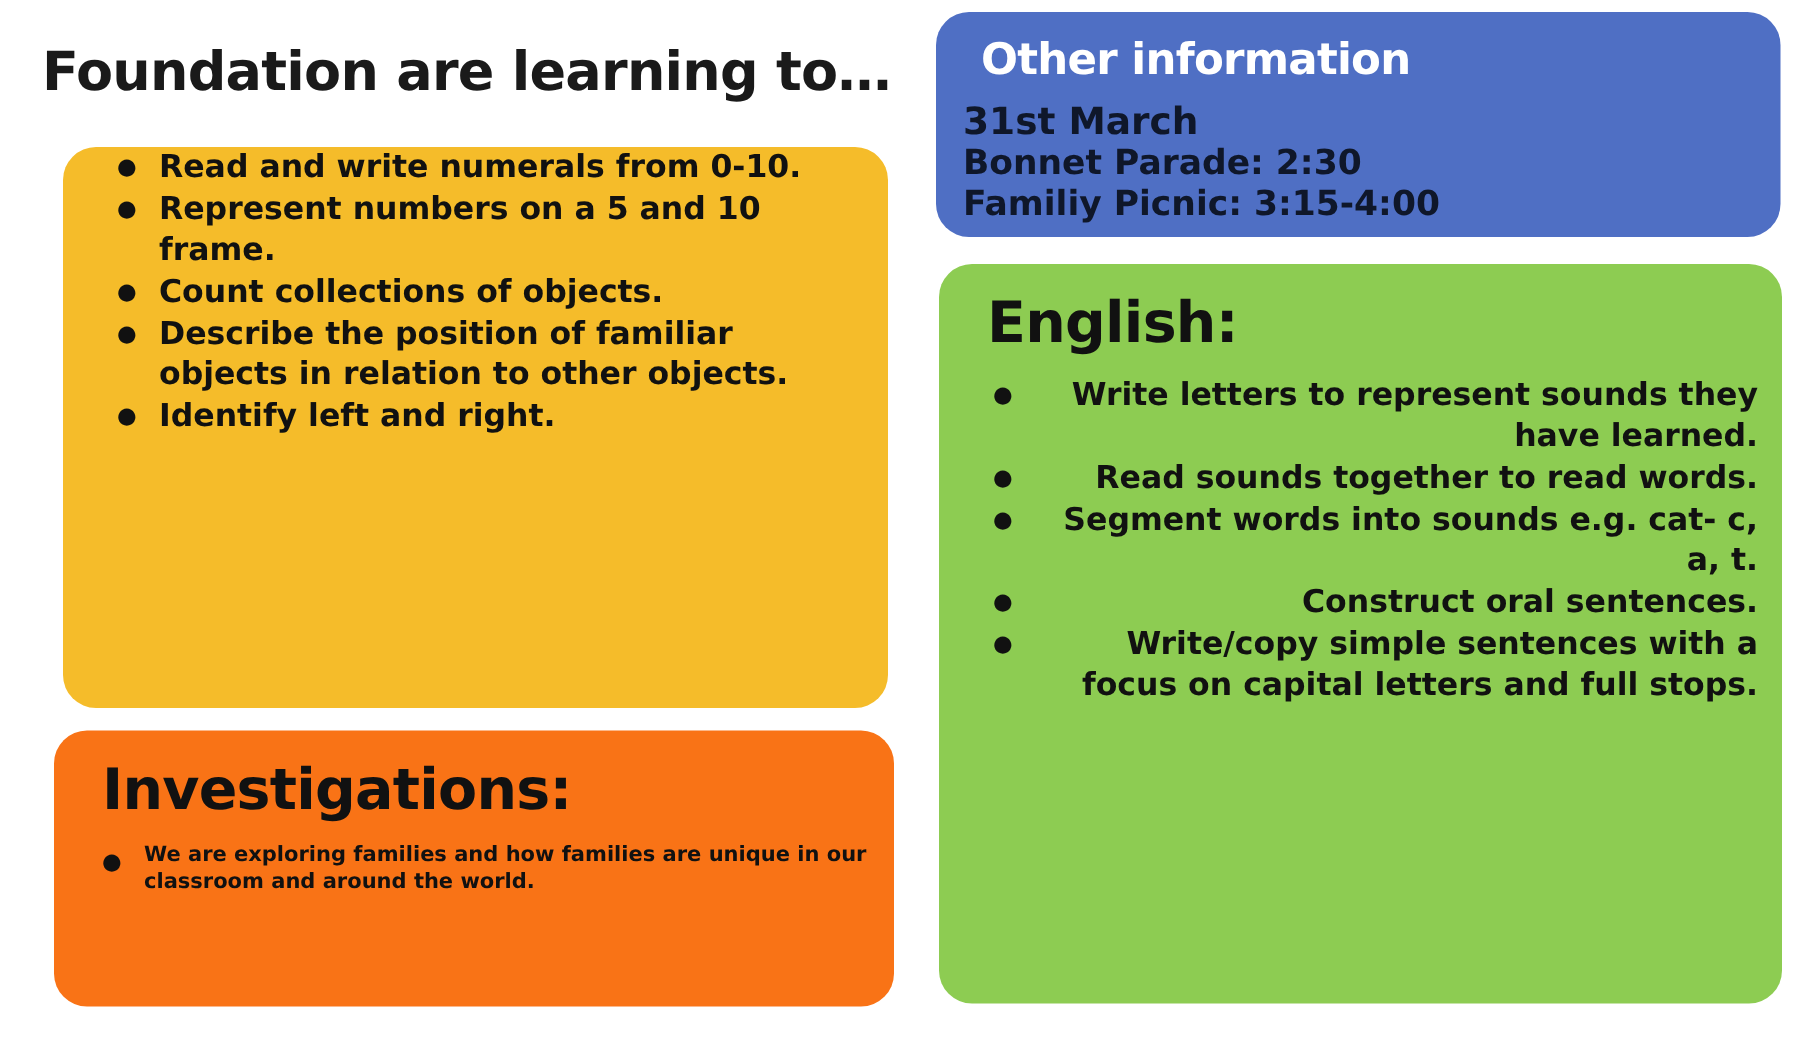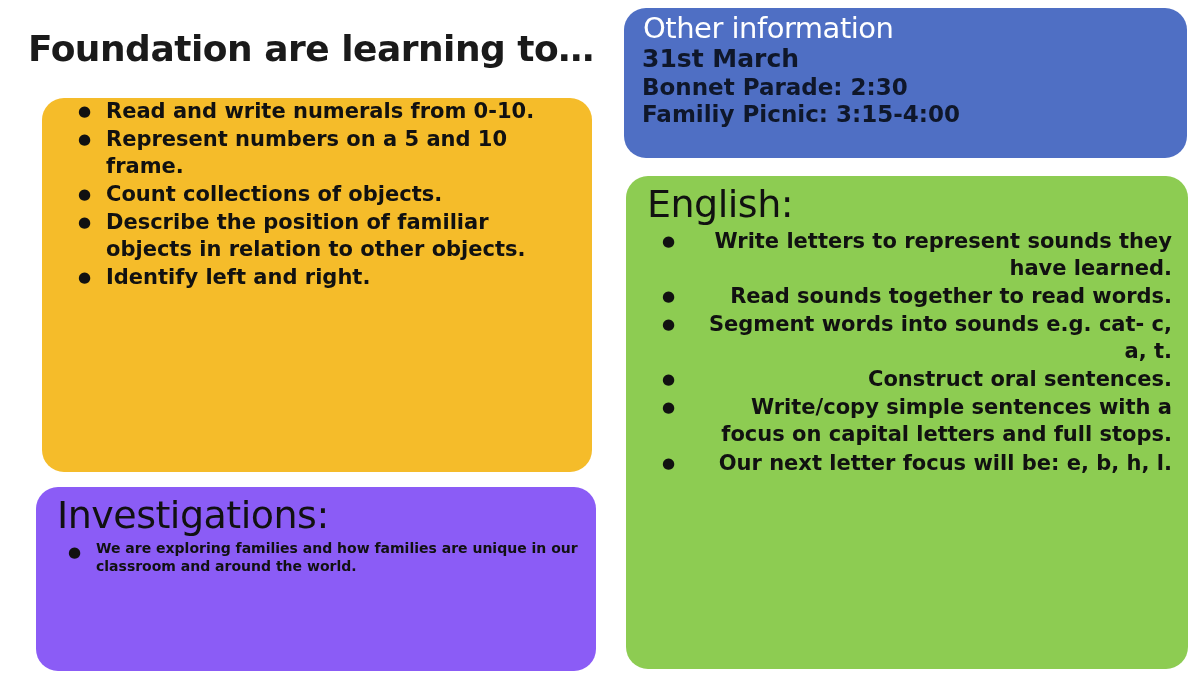--- a/index.html
+++ b/index.html
@@ -53,43 +53,43 @@
     top: 98px;
     width: 550px;
     height: 374px;
     background: #f5bc2a;
   }
   .card-invest {
     left: 36px;
     top: 487px;
     width: 560px;
     height: 184px;
-    background: #8b5cf6;
+    background: #f97316;
   }
   .card-other {
     left: 12px;
     top: 8px;
     width: 563px;
     height: 150px;
     background: #4f6fc4;
   }
   .card-english {
     left: 14px;
     top: 176px;
     width: 562px;
     height: 493px;
     background: #8dcc52;
   }
 
   .card-heading {
     font-size: 38px;
-    font-weight: normal;
+    font-weight: bold;
     color: #111111;
     line-height: 1.05;
-    margin: 1px;
+    margin: 12px;
     padding: 8px 0 2px 20px;
     letter-spacing: -0.5px;
   }
   .card-heading.small {
     font-size: 29px;
     color: #ffffff;
     padding: 4px 0 0 18px;
   }
 
   ul.bullets {
@@ -173,19 +173,18 @@
     </div>
 
     <div class="card card-english">
       <div class="card-heading">English:</div>
       <ul class="bullets">
         <li>Write letters to represent sounds they have learned.</li>
         <li>Read sounds together to read words.</li>
         <li>Segment words into sounds e.g. cat- c, a, t.</li>
         <li>Construct oral sentences.</li>
         <li>Write/copy simple sentences with a focus on capital letters and full stops.</li>
-        <li>Our next letter focus will be: e, b, h, l.</li>
       </ul>
     </div>
 
   </div>
 
 </div>
 
 </body></html>

